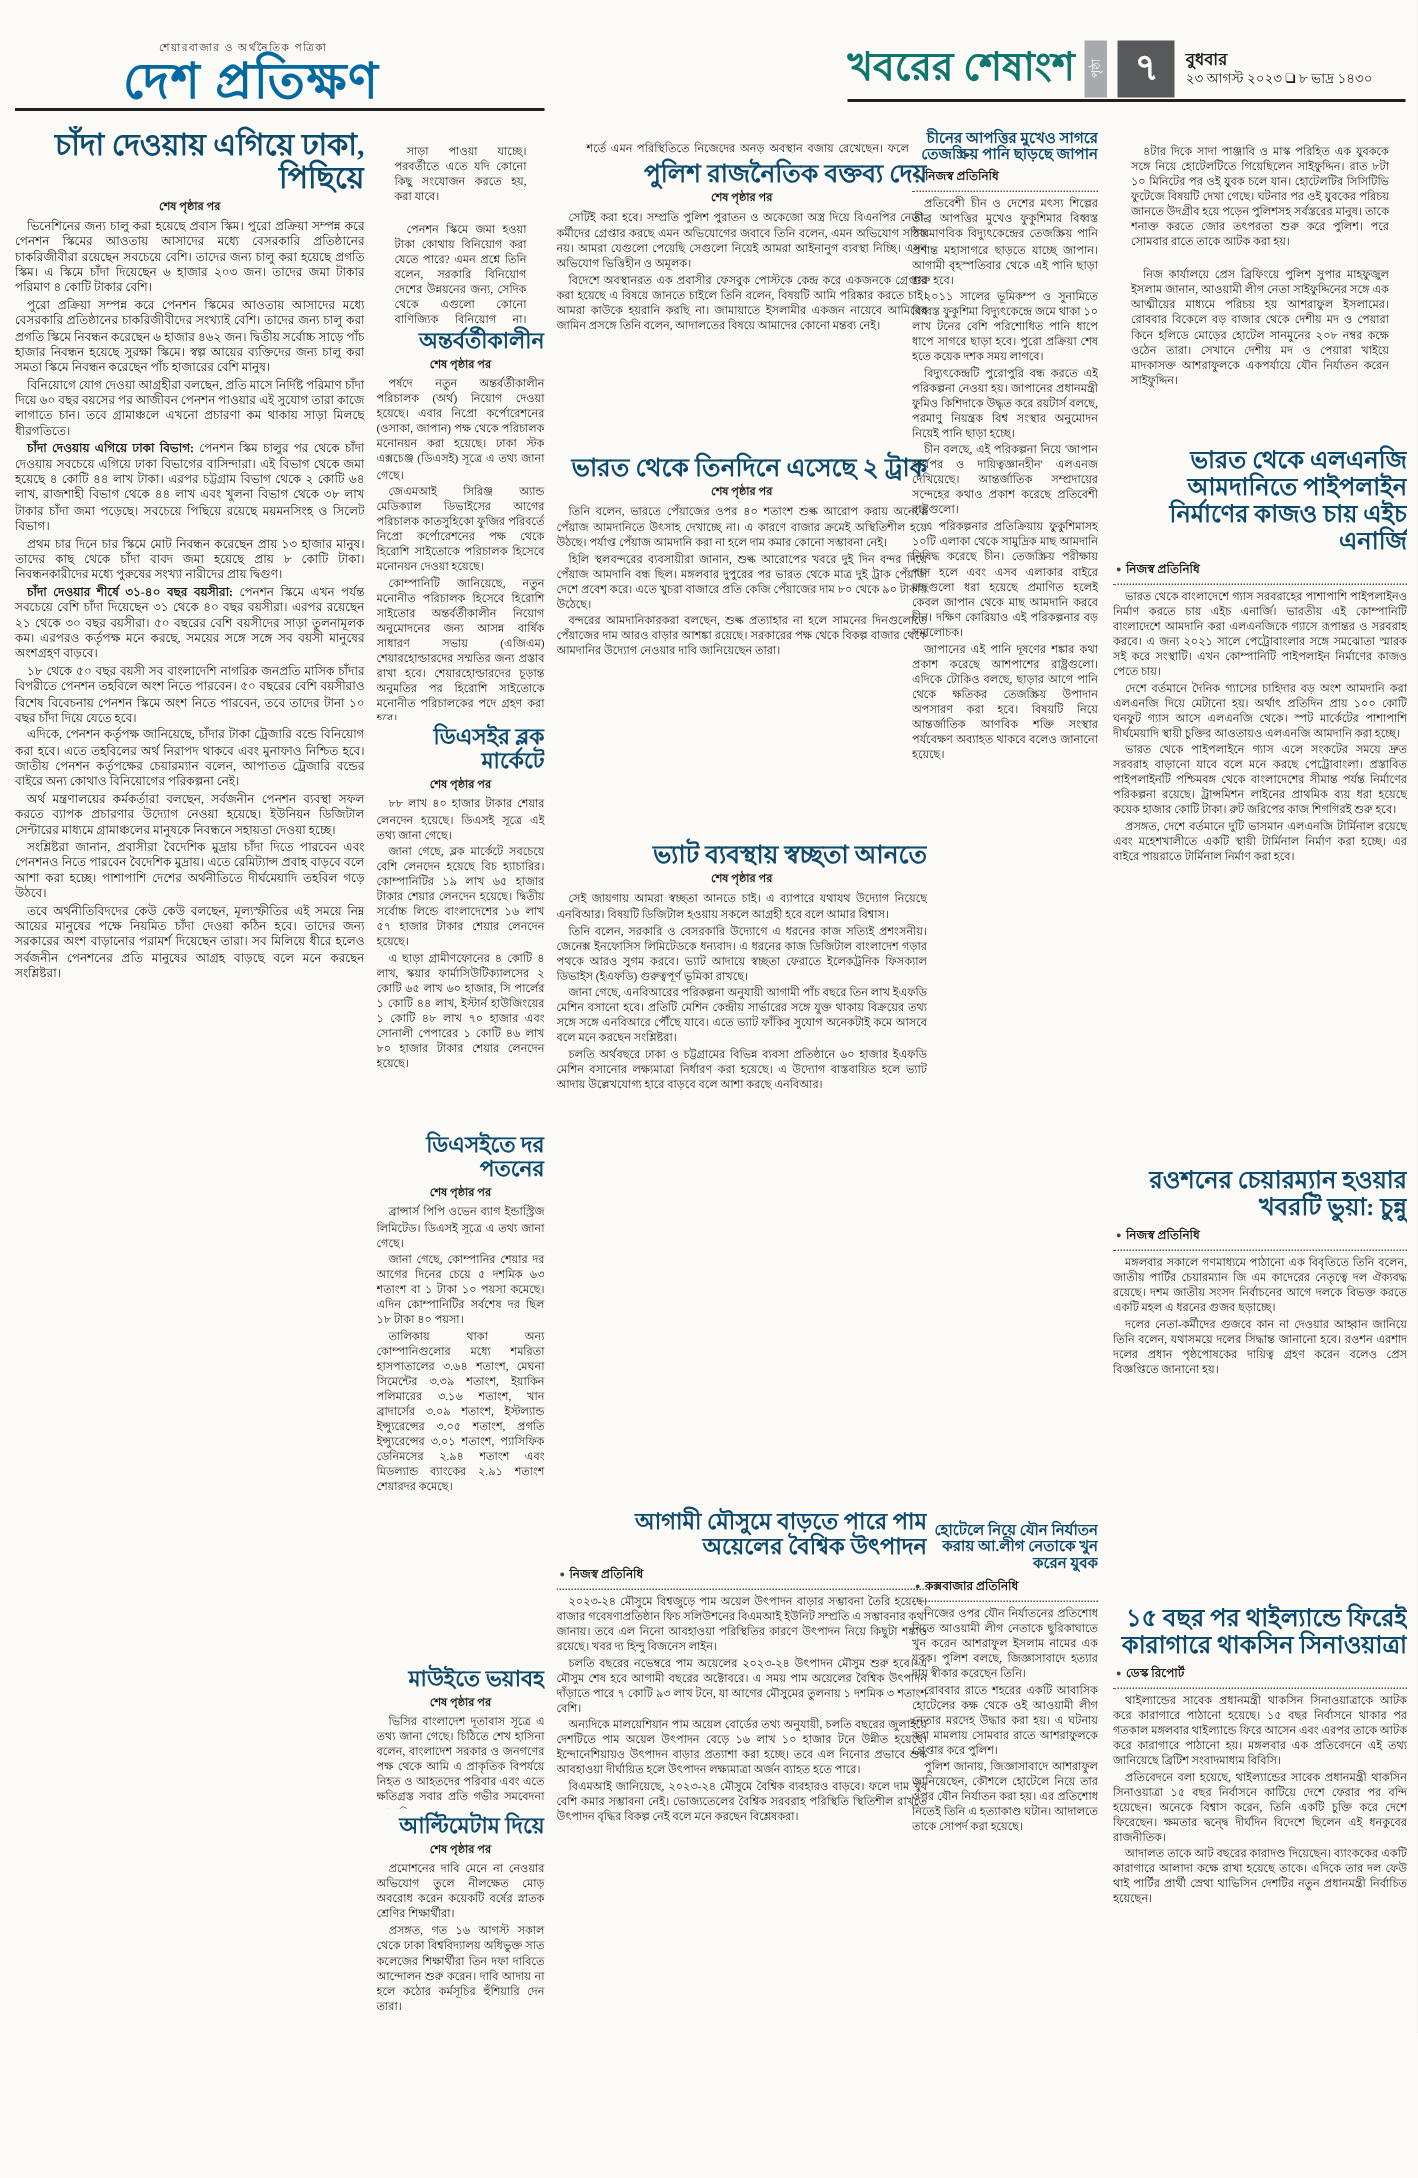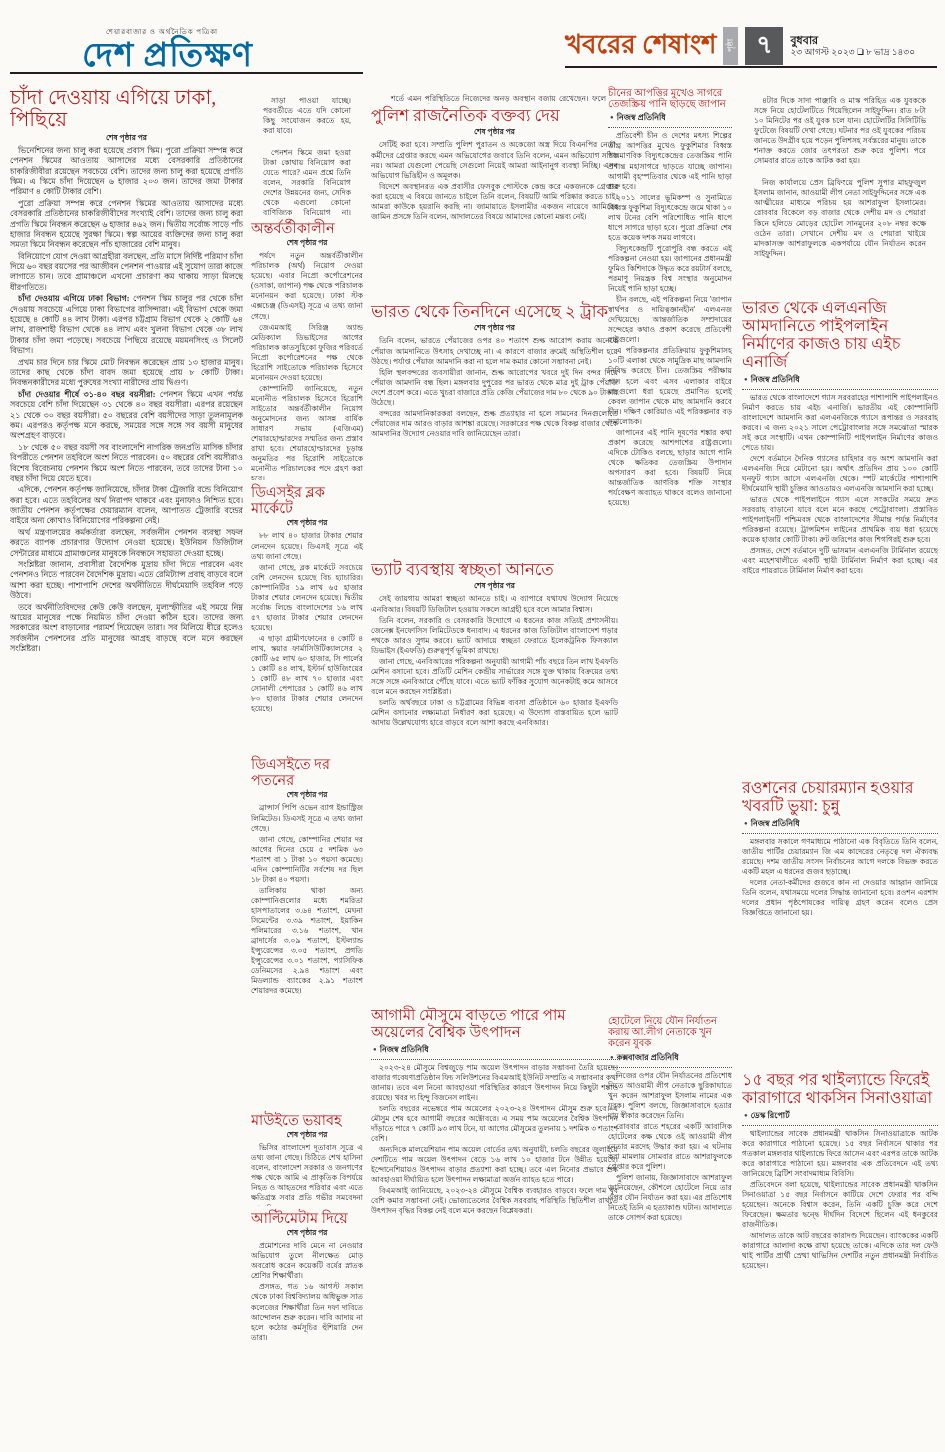--- a/index.html
+++ b/index.html
@@ -5,39 +5,39 @@
   html,body{margin:0;padding:0;background:#e8e6e1;}
   .page{position:relative;width:945px;height:1452px;margin:0 auto;background:#fbfaf7;color:#1b1b1b;
         font-family:"Liberation Serif","DejaVu Serif",serif;overflow:hidden;}
   
   .masthead-wrap{position:absolute;left:82px;top:26px;width:280px;}
   .tagline{font-size:7px;letter-spacing:1px;color:#333;margin-left:24px;}
   .masthead{font-size:33px;font-weight:900;line-height:1.05;letter-spacing:1px;color:#0369a1;}
   .rule-left{position:absolute;left:10px;top:72px;width:353px;height:2px;background:#231f20;}
   .rule-right{position:absolute;left:565px;top:66px;width:372px;height:2px;background:#231f20;}
   .head-right{position:absolute;left:565px;top:24px;width:372px;display:flex;align-items:center;gap:7px;}
-  .section-title{font-size:26px;font-weight:700;white-space:nowrap;color:#c2410c;}
+  .section-title{font-size:26px;font-weight:700;white-space:nowrap;color:#0f766e;}
   .page-word-box{width:15px;height:38px;background:#a7a9ac;color:#fff;font-size:8px;
         display:flex;align-items:center;justify-content:center;writing-mode:vertical-rl;transform:rotate(180deg);}
   .page-num-box{width:38px;height:38px;background:#58595b;color:#fff;font-size:25px;font-weight:700;
         display:flex;align-items:center;justify-content:center;}
   .date-block{font-size:9px;line-height:1.3;}
   .date-block .day{font-weight:700;font-size:11px;}
   
   .col{position:absolute;top:84px;height:1362px;overflow:hidden;}
   .col-a{left:10px;width:233px;}
   .col-b{left:251px;width:112px;}
   .col-c{left:371px;width:247px;top:82px;height:1364px;}
   .col-d{left:608px;width:124px;}
   .col-e{left:742px;width:196px;}
   .art{overflow:hidden;}
   .art p{margin:0 0 1px 0;font-size:7.5px;line-height:1.34;text-align:justify;text-indent:8px;}
   .col-a .art p{font-size:8px;line-height:1.3;}
   .lead-block p{margin:12px;font-size:7.5px;line-height:1.34;text-align:justify;text-indent:8px;}
-  .hl{font-weight:400;text-align:left;line-height:1.12;margin:2px 0 1px 0;color:#b91c1c;}
+  .hl{font-weight:700;text-align:right;line-height:1.12;margin:2px 0 1px 0;color:#0c4a6e;}
   .hl-a{font-size:20px;}
   .hl-b{font-size:14.5px;margin-top:4px;}
   .hl-c{font-size:16.5px;margin-top:3px;}
   .hl-d{font-size:10px;margin-top:3px;}
   .hl-e{font-size:16px;margin-top:17px;}
   .cont-byline{font-size:7.5px;font-weight:700;text-align:center;margin:0 0 2px 0;}
   .rep-byline{font-size:8px;font-weight:700;text-align:left;border-bottom:1px dotted #555;
         padding:1px 0 3px 2px;margin-bottom:3px;}
   .rep-byline .bullet{font-size:6px;vertical-align:1px;color:#444;margin-right:3px;}
   

